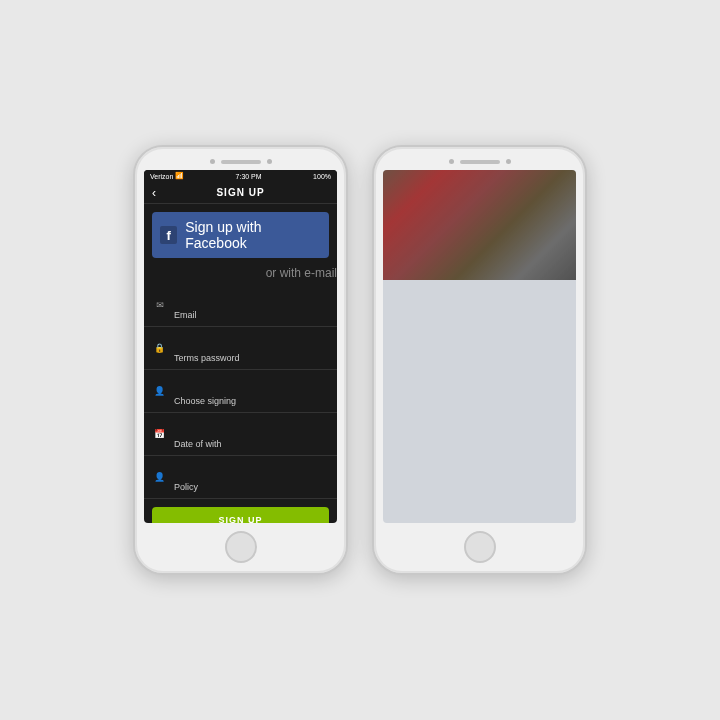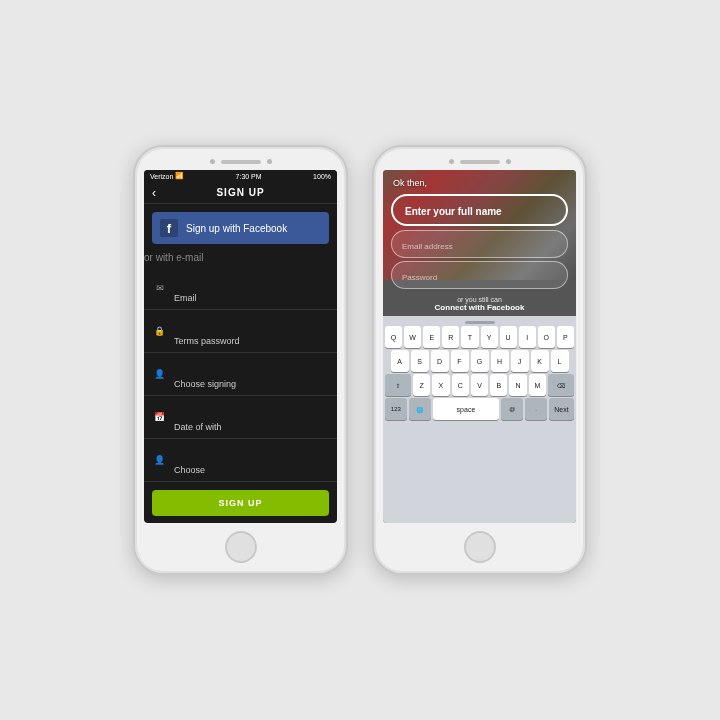--- a/index.html
+++ b/index.html
@@ -128,26 +128,27 @@
       font-weight: 700;
       font-size: 13px;
       background: #2d4373;
       width: 18px;
       height: 18px;
       display: flex;
       align-items: center;
       justify-content: center;
       border-radius: 2px;
     }
-    .fb-text { color: white; font-size: 10px; font-weight: 500; }
+    .fb-text { color: white; font-size: 14px; font-weight: 500; }
     .or-divider {
-      text-align: left;
+      text-align: right;
       color: #888;
-      font-size: 10px;
+      font-size: 12px;
       padding: 4px 0;
+      margin-left: 40px;
     }
     .form-item {
       display: flex;
       align-items: center;
       gap: 8px;
       padding: 6px 10px;
       border-bottom: 1px solid #333;
     }
     .form-icon { color: #aaa; font-size: 9px; width: 12px; text-align: center; }
     .form-label { color: #ccc; font-size: 9px; margin-top: 20px; }
@@ -329,21 +330,21 @@
     <div class="form-item">
       <span class="form-icon">👤</span>
       <span class="form-label">Choose signing</span>
     </div>
     <div class="form-item">
       <span class="form-icon">📅</span>
       <span class="form-label">Date of with</span>
     </div>
     <div class="form-item">
       <span class="form-icon">👤</span>
-      <span class="form-label">Choose</span>
+      <span class="form-label">Policy</span>
     </div>
 
     <div class="signup-btn">SIGN UP</div>
 
     <div class="terms-text">By signing up, you agree to Spotify's Terms and conditions of Use, Privacy Policy and Mobile Terms.</div>
   </div>
 
   <div class="phone-bottom">
     <div class="home-button"></div>
   </div>
@@ -357,40 +358,20 @@
       <div class="phone-dot"></div>
     </div>
   </div>
 
   <div class="screen screen-2">
 
     <div class="bg-photo">
       <div class="bg-photo-overlay"></div>
     </div>
 
-    <div class="screen2-content">
-      <span class="ok-then">Ok then,</span>
-
-      <div class="name-input-box">
-        <span class="name-input-text">Enter your full name</span>
-      </div>
-
-      <div class="email-input-box">
-        <span class="input-placeholder">Email address</span>
-      </div>
-
-      <div class="email-input-box">
-        <span class="input-placeholder">Password</span>
-      </div>
-
-      <div class="or-fb">
-        <span>or you still can</span>
-        <strong>Connect with Facebook</strong>
-      </div>
-    </div>
 
     <div class="keyboard">
       <div class="kb-spacer">
         <div class="kb-line"></div>
       </div>
 
       <div class="kb-row">
         <div class="kb-key">Q</div>
         <div class="kb-key">W</div>
         <div class="kb-key">E</div>

